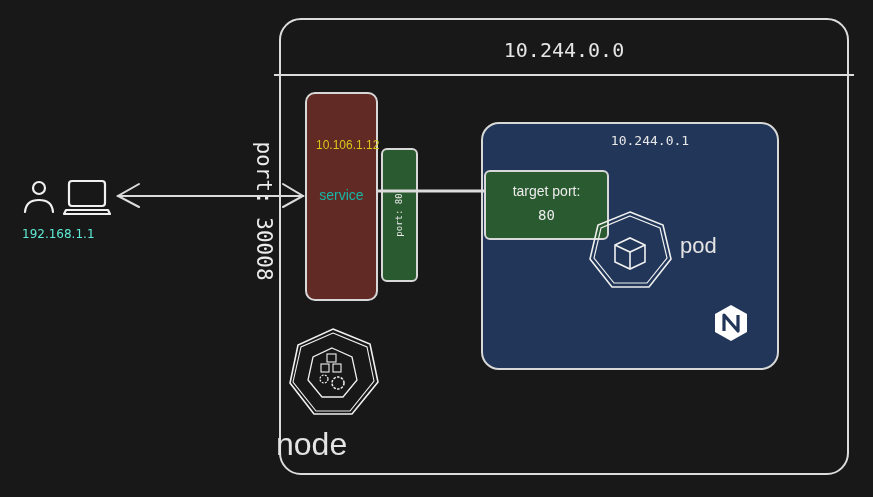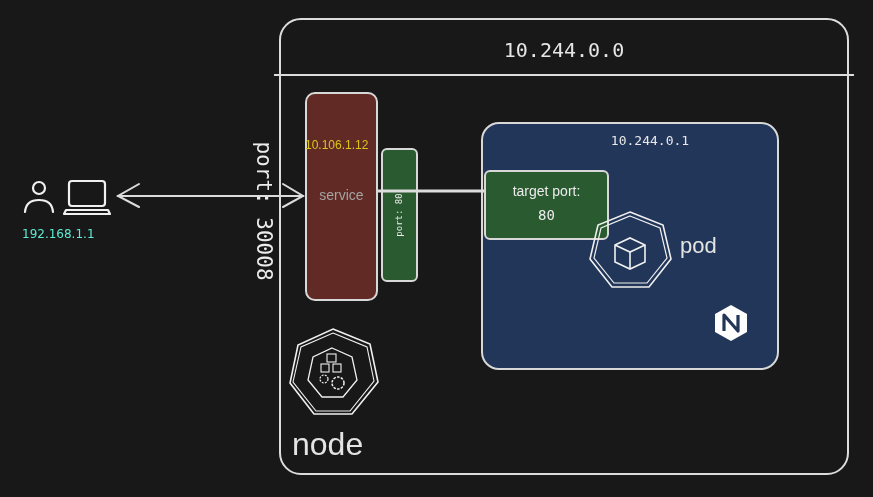--- a/index.html
+++ b/index.html
@@ -10,33 +10,33 @@
               border-radius:22px; box-sizing:border-box; }
   .node-divider { left:274px; top:74px; width:580px; height:0; border-top:2px solid #dcdcdc; }
   .node-ip { left:279px; top:38px; width:570px; text-align:center; font-family:"DejaVu Sans Mono", monospace;
              font-size:20px; color:#e5e5e5; }
   .pod-box { left:481px; top:122px; width:298px; height:248px; background:#213659; border:2px solid #d8d8d8;
              border-radius:18px; box-sizing:border-box; }
   .pod-ip { left:481px; top:133px; width:298px; text-align:center; font-family:"DejaVu Sans Mono", monospace;
             font-size:13px; color:#e8e8e8;margin-left:20px; }
   .service { left:305px; top:92px; width:73px; height:209px; background:#622a25; border:2px solid #d8d8d8;
              border-radius:10px; box-sizing:border-box; }
-  .service-ip { left:305px; top:138px; width:62px; text-align:center; font-size:12px; color:#d8c71a; }
-  .service-label { left:305px; top:187px; width:73px; text-align:center; font-size:14px; color:#a3a3a3; }
+  .service-ip { left:316px; top:138px; width:62px; text-align:center; font-size:12px; color:#d8c71a; }
+  .service-label { left:305px; top:187px; width:73px; text-align:center; font-size:14px; color:#14b8a6; }
   .port80 { left:381px; top:148px; width:37px; height:134px; background:#2a5a30; border:2px solid #d8d8d8;
             border-radius:6px; box-sizing:border-box; }
   .port80-label { left:399px; top:215px; transform:translate(-50%,-50%) rotate(-90deg); white-space:nowrap;
                   font-family:"DejaVu Sans Mono", monospace; font-size:9px; color:#ececec; }
   .target { left:484px; top:170px; width:125px; height:70px; background:#2a5a30; border:2px solid #d8d8d8;
             border-radius:6px; box-sizing:border-box; text-align:center; }
   .target-l1 { left:484px; top:183px; width:125px; text-align:center; font-size:14px; color:#ececec; }
   .target-l2 { left:484px; top:207px; width:125px; text-align:center; font-family:"DejaVu Sans Mono", monospace;
                font-size:14px; color:#ececec; }
   .pod-label { left:680px; top:233px; font-size:22px; color:#e4e4e4; }
-  .node-label { left:292px; top:426px; font-size:32px; color:#e4e4e4; }
+  .node-label { left:276px; top:426px; font-size:32px; color:#e4e4e4; }
   .port-vert { left:264px; top:211px; transform:translate(-50%,-50%) rotate(90deg); white-space:nowrap;
                font-family:"DejaVu Sans Mono", monospace; font-size:21px; color:#ececec; }
   .client-ip { left:22px; top:227px; font-size:12px; color:#5eead4; font-family:"DejaVu Sans", sans-serif; }
   svg.overlay { position:absolute; left:0; top:0; width:873px; height:497px; pointer-events:none; }
 </style>
 </head>
 <body>
 
 <div class="abs node-box"></div>
 <div class="abs node-divider"></div>

